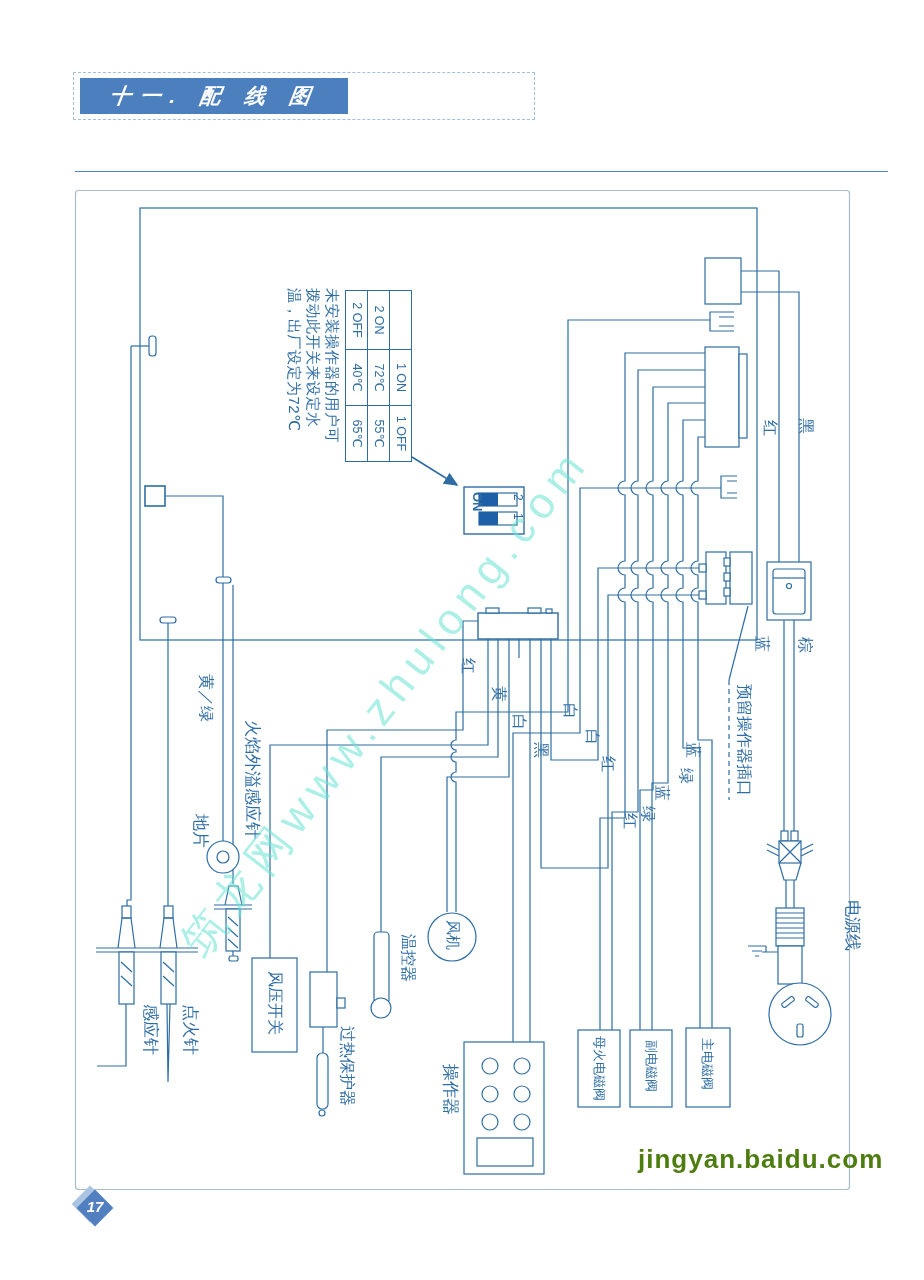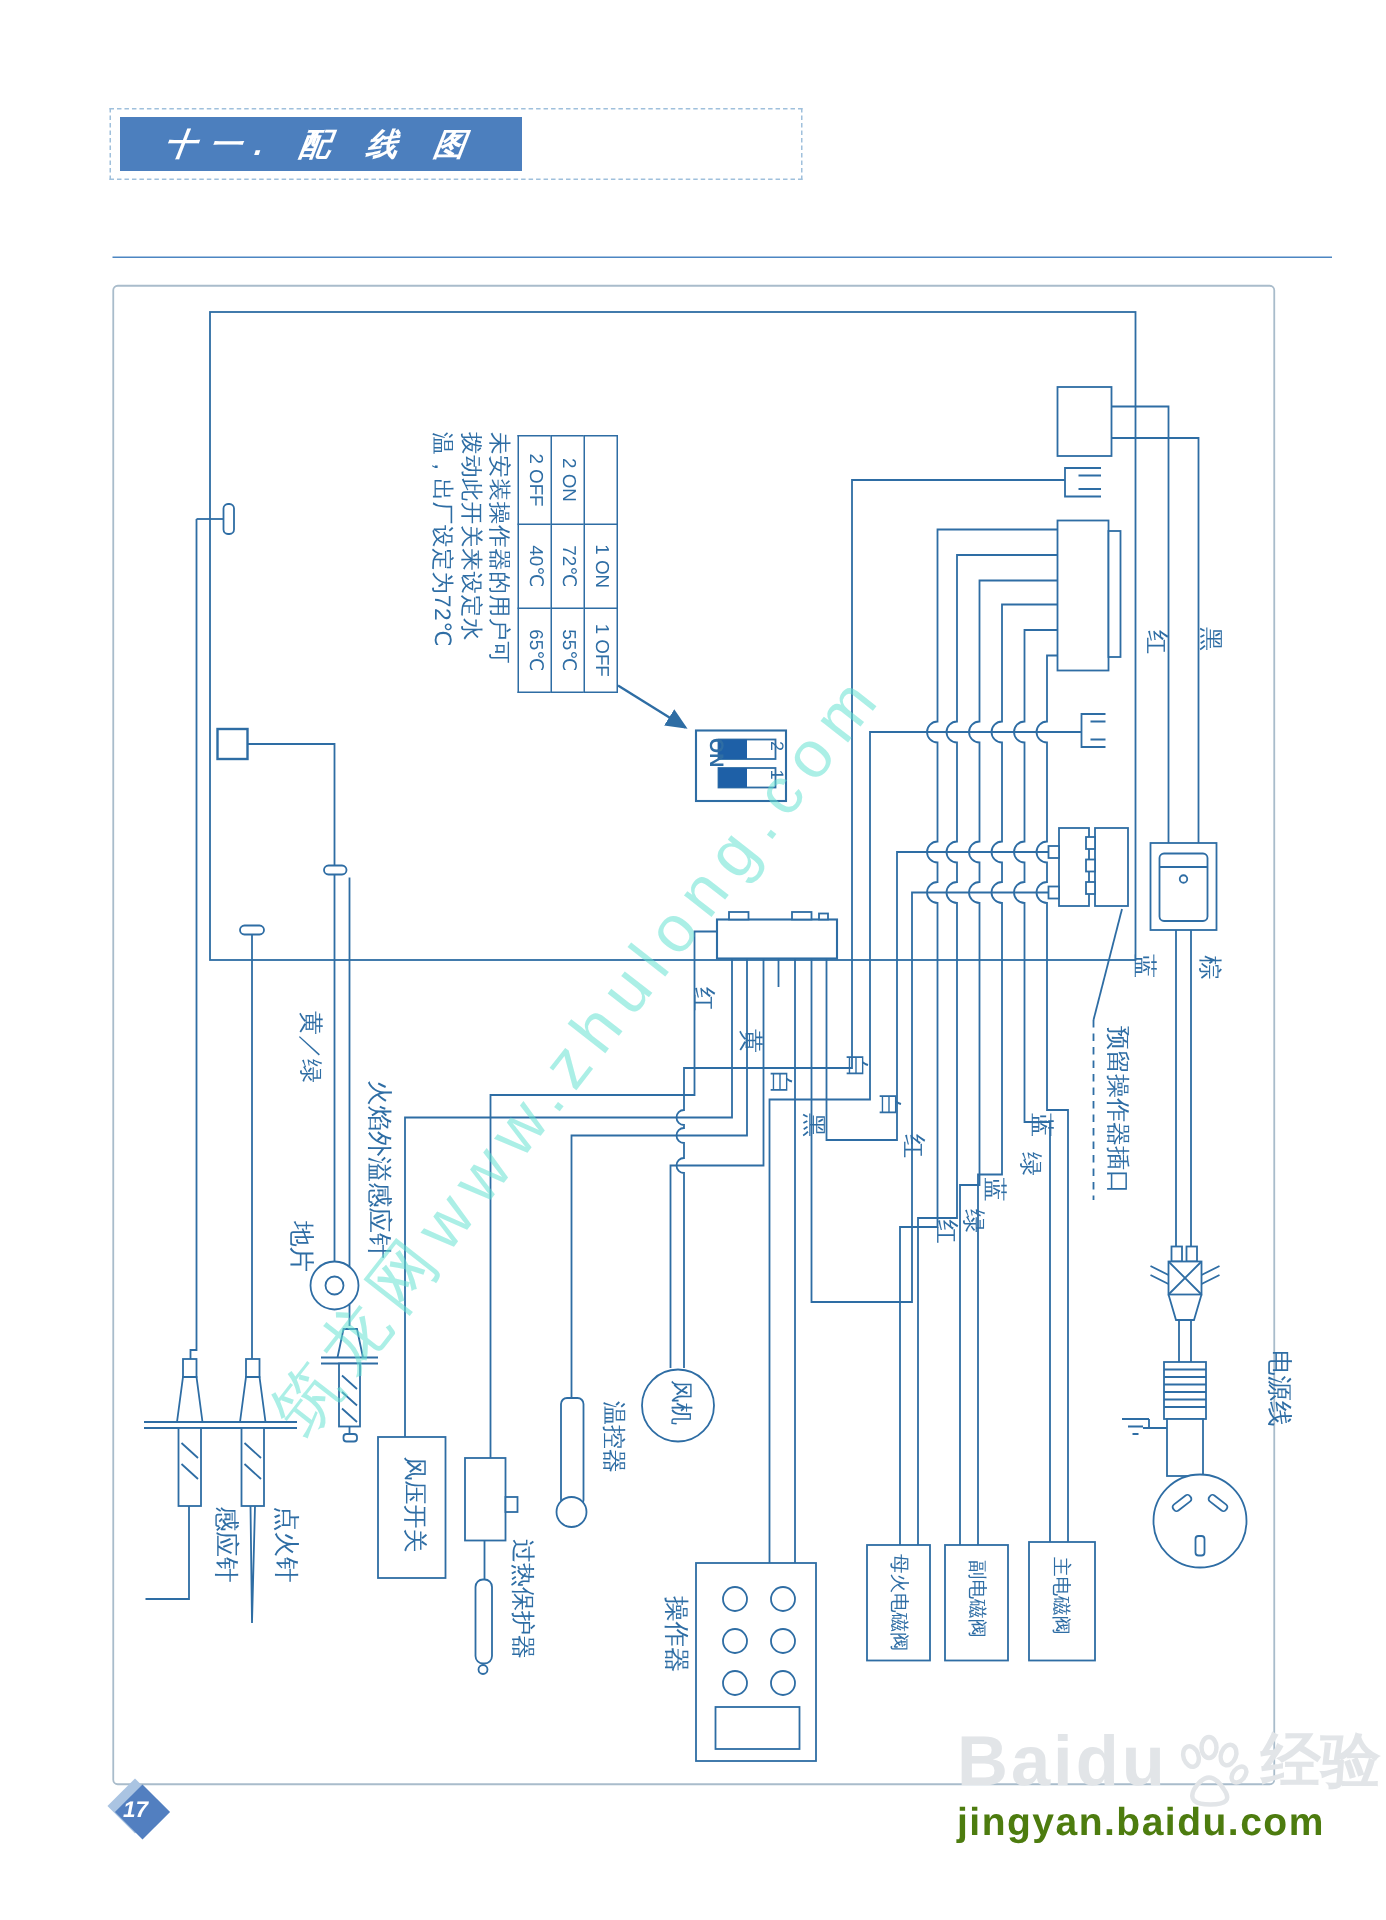--- a/index.html
+++ b/index.html
@@ -42,21 +42,21 @@
   .baidu-row{display:flex;align-items:flex-end;}
   .baidu-word{font-size:47px;font-weight:bold;letter-spacing:2px;}
   .baidu-cn{font-size:40px;font-weight:bold;margin-left:6px;}
   .baidu-url{font-size:26px;font-weight:bold;letter-spacing:1px;margin-top:-2px;color:#4d7c0f;}
 
   
   .page-mark{position:absolute;left:74px;top:1188px;width:44px;height:44px;}
   .pm-echo,.pm-main{position:absolute;width:26px;height:26px;transform:rotate(45deg);}
   .pm-echo{left:3px;top:3px;background:#aac4e2;}
   .pm-main{left:8px;top:7px;background:#527fc0;}
-  .pm-num{position:absolute;left:8px;top:10px;width:26px;color:#fff;
+  .pm-num{position:absolute;left:8px;top:10px;width:26px;text-align:center;color:#fff;
     font-size:15px;font-weight:bold;font-style:italic;}
 
   svg{position:absolute;left:0;top:0;}
 </style>
 </head>
 <body>
 
 <div id="page">
 
   <div class="banner-box">
@@ -274,33 +274,20 @@
       <div class="vlabel" style="left: 606px; top: 1036px; font-size: 13px;">母火电磁阀</div>
       <div class="vlabel" style="left: 658px; top: 1040px; font-size: 13px;">副电磁阀</div>
       <div class="vlabel" style="left: 714px; top: 1038px; font-size: 13px;">主电磁阀</div>
       <div class="vlabel" style="left: 753px; top: 684px; font-size: 16px;">预留操作器插口</div>
       <div class="vlabel" style="left: 861px; top: 900px; font-size: 17px;">电源线</div>
     </div>
 
   <div class="wm-zhulong">筑龙网www.zhulong.com</div>
 
   <div class="baidu-wm">
-    <div class="baidu-row">
-      <span class="baidu-word">Baidu</span>
-      <svg width="52" height="52" viewBox="0 0 52 52" style="position:static;margin:0 2px -6px 2px;">
-        <g stroke="#e2e5e8" stroke-width="3" fill="none">
-          <ellipse cx="13" cy="16" rx="5" ry="7" transform="rotate(-20 13 16)"></ellipse>
-          <ellipse cx="25" cy="10" rx="5" ry="7"></ellipse>
-          <ellipse cx="38" cy="15" rx="5" ry="7" transform="rotate(20 38 15)"></ellipse>
-          <ellipse cx="45" cy="28" rx="4" ry="6" transform="rotate(40 45 28)"></ellipse>
-          <path d="M15,38 Q25,22 35,38 Q42,48 26,48 Q10,48 15,38 Z"></path>
-        </g>
-      </svg>
-      <span class="baidu-cn">经验</span>
-    </div>
     <div class="baidu-url">jingyan.baidu.com</div>
   </div>
 
   <div class="page-mark">
     <div class="pm-echo"></div>
     <div class="pm-main"></div>
     <div class="pm-num">17</div>
   </div>
 
 </div>

